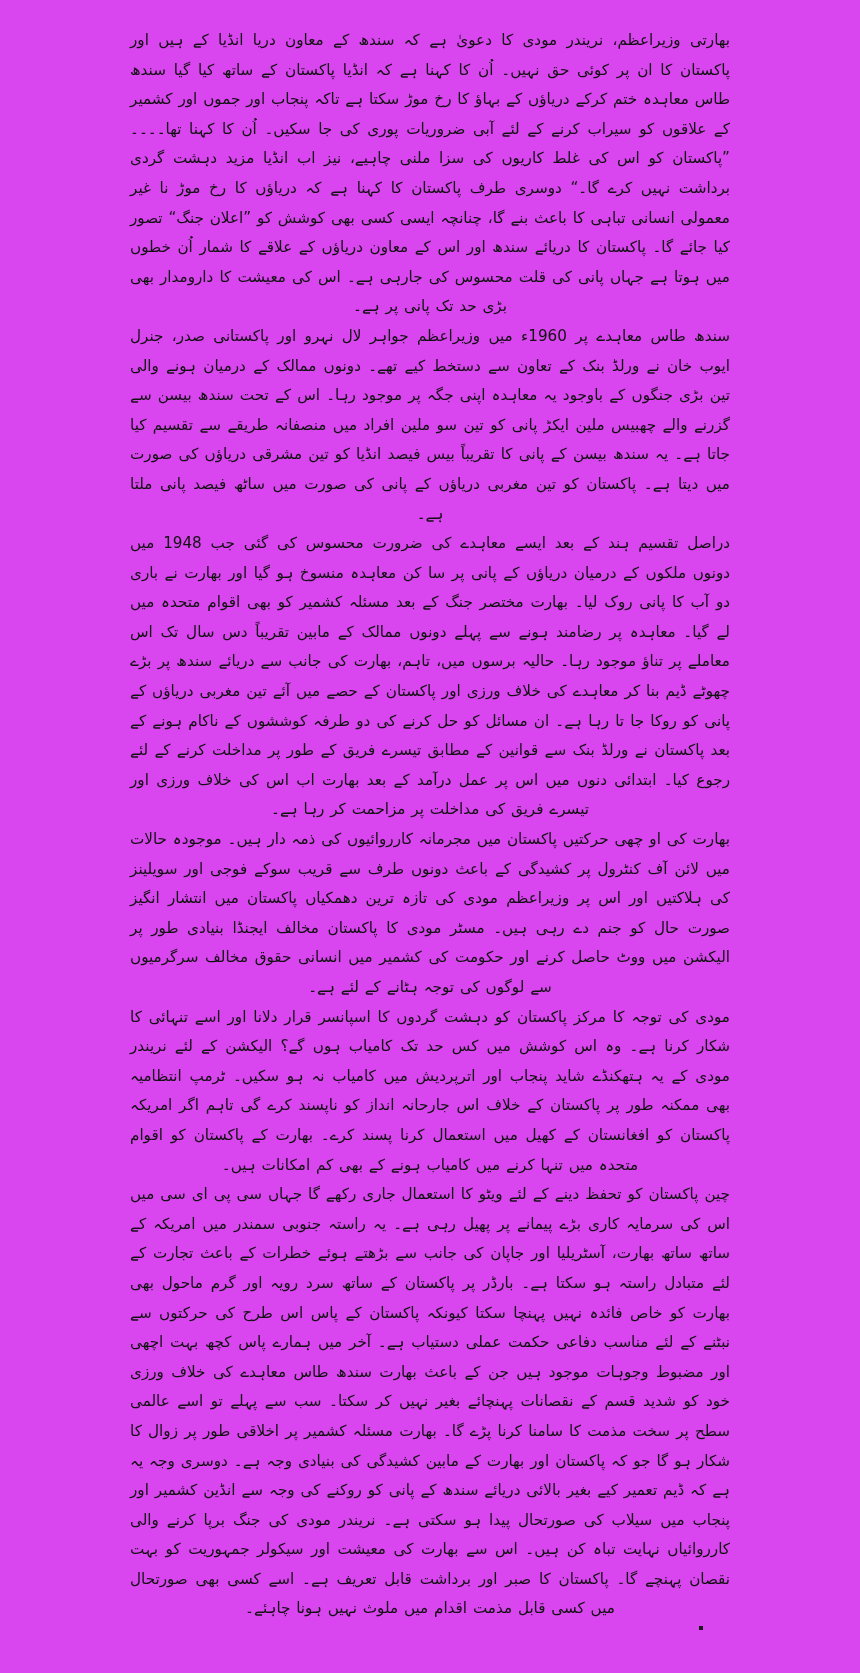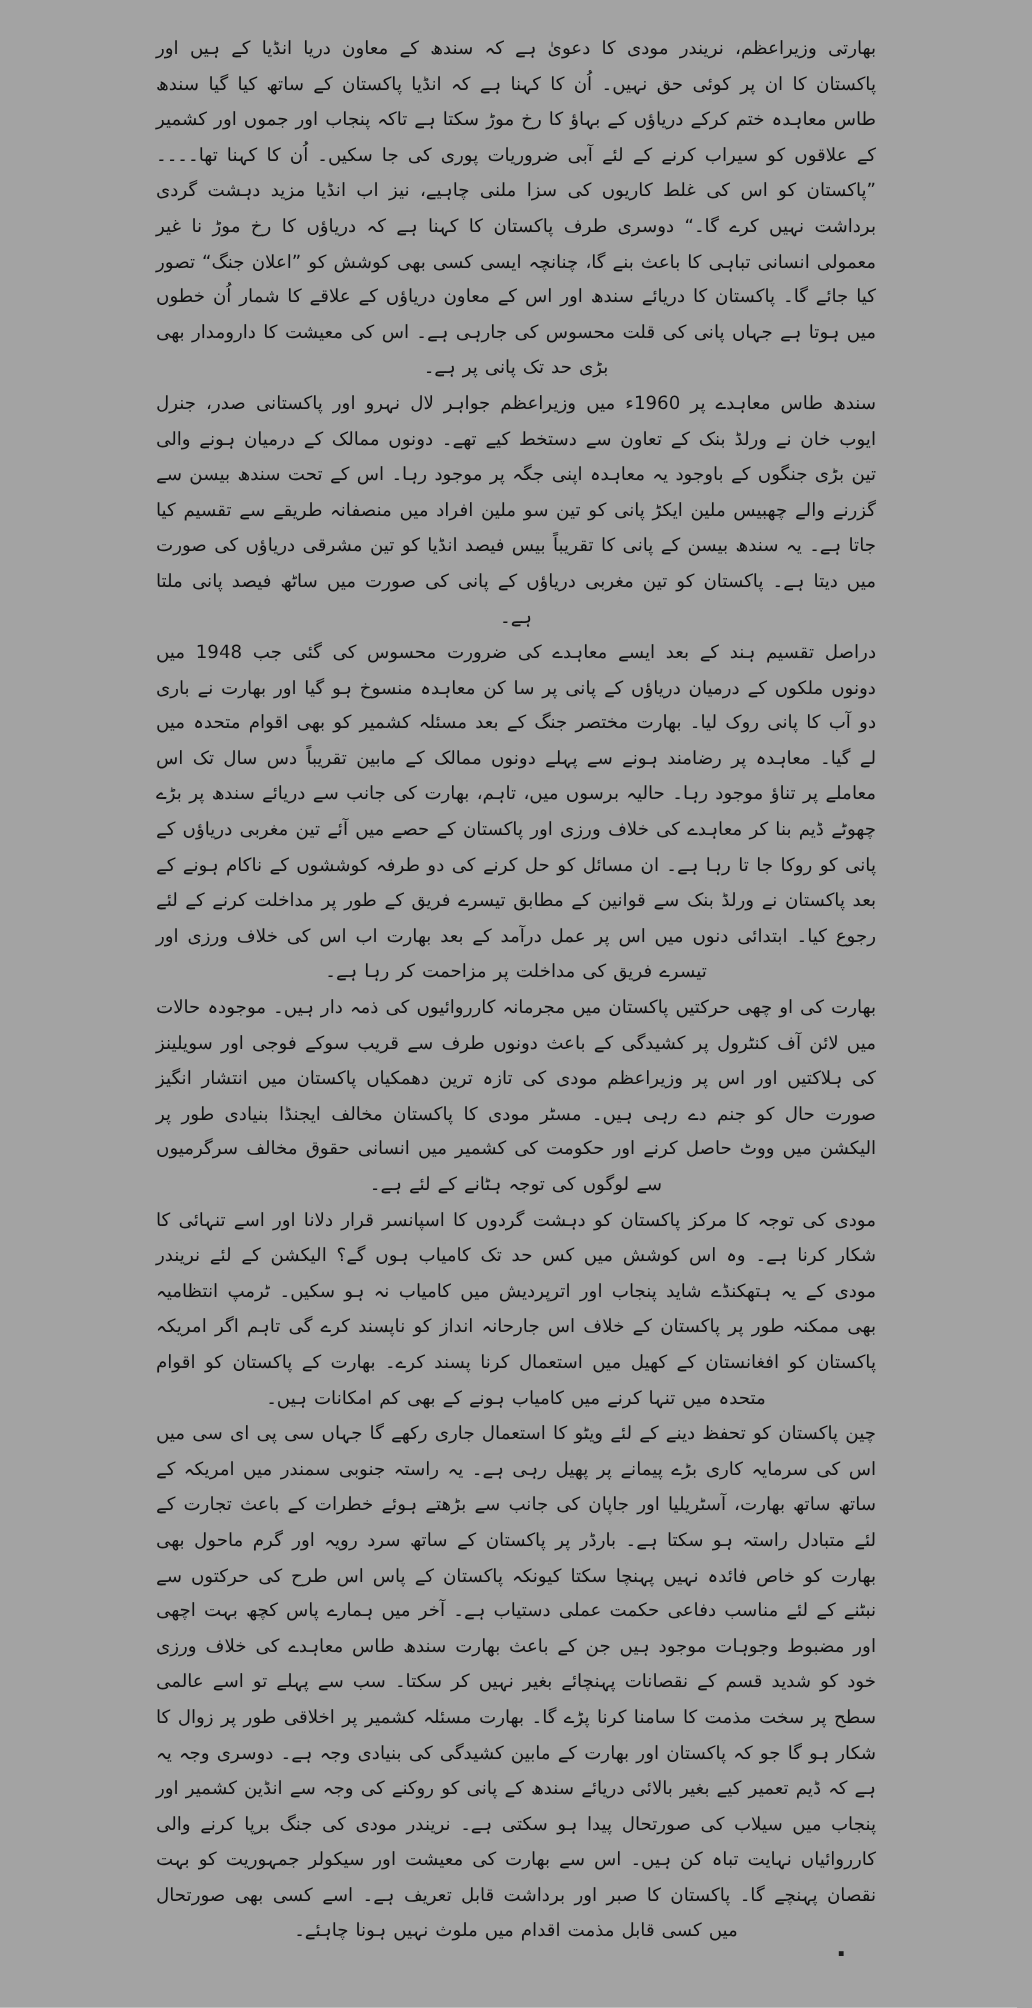--- a/index.html
+++ b/index.html
@@ -12,21 +12,21 @@
     width: 860px;
     height: 1673px;
     position: relative;
     overflow: hidden;
     font-family: "DejaVu Sans", sans-serif;
   }
 
   .page {
     position: absolute;
     inset: 0;
-    background: #a3a3a3;
+    background: #d946ef;
     text-decoration: underline;
   }
 
   .text-column {
     position: absolute;
     top: 26px;
     right: 130px;
     left: 130px;
     width: 600px;
     direction: rtl;

